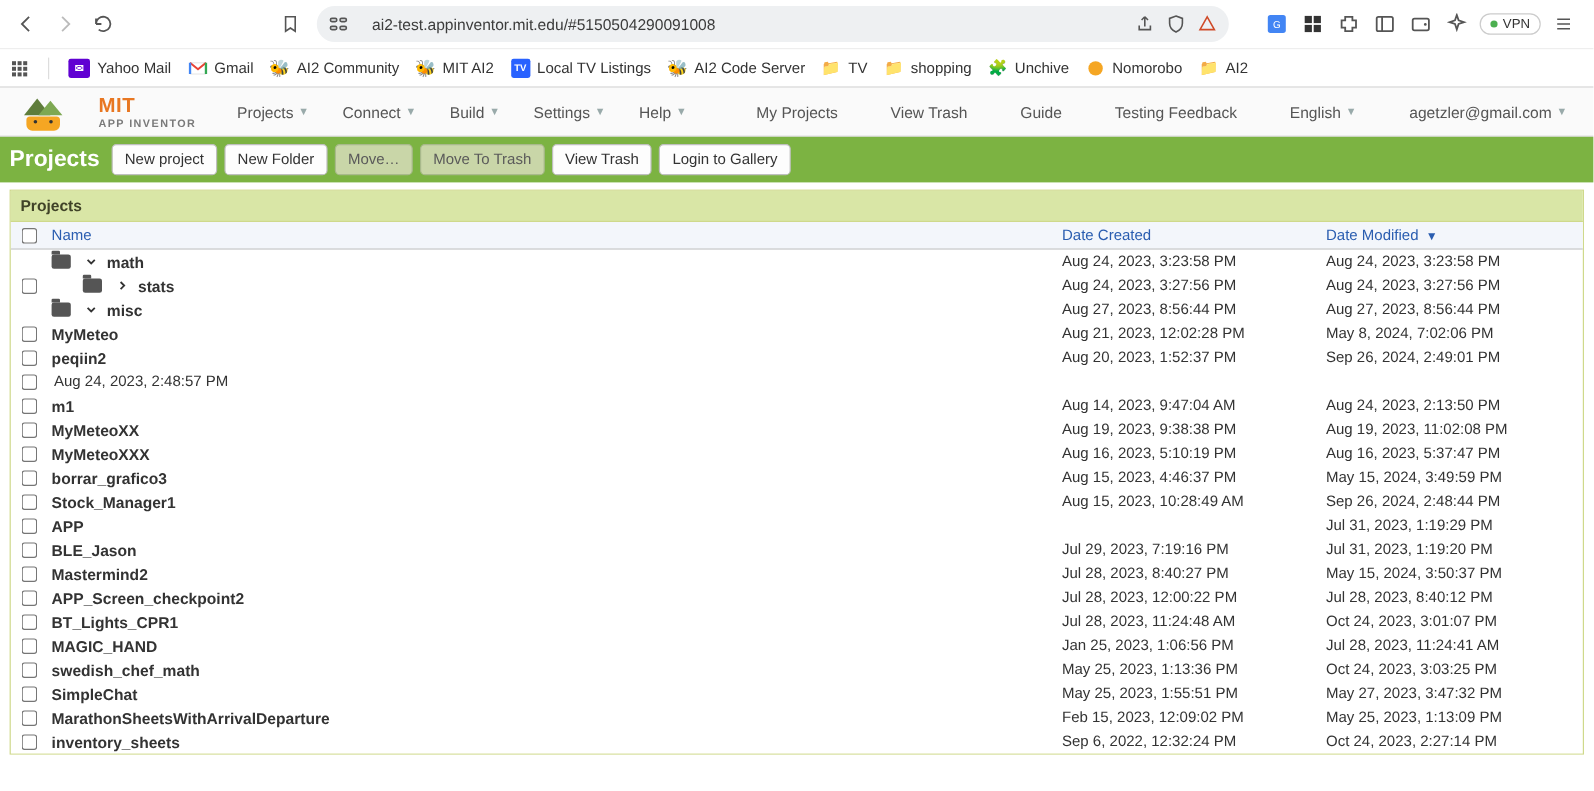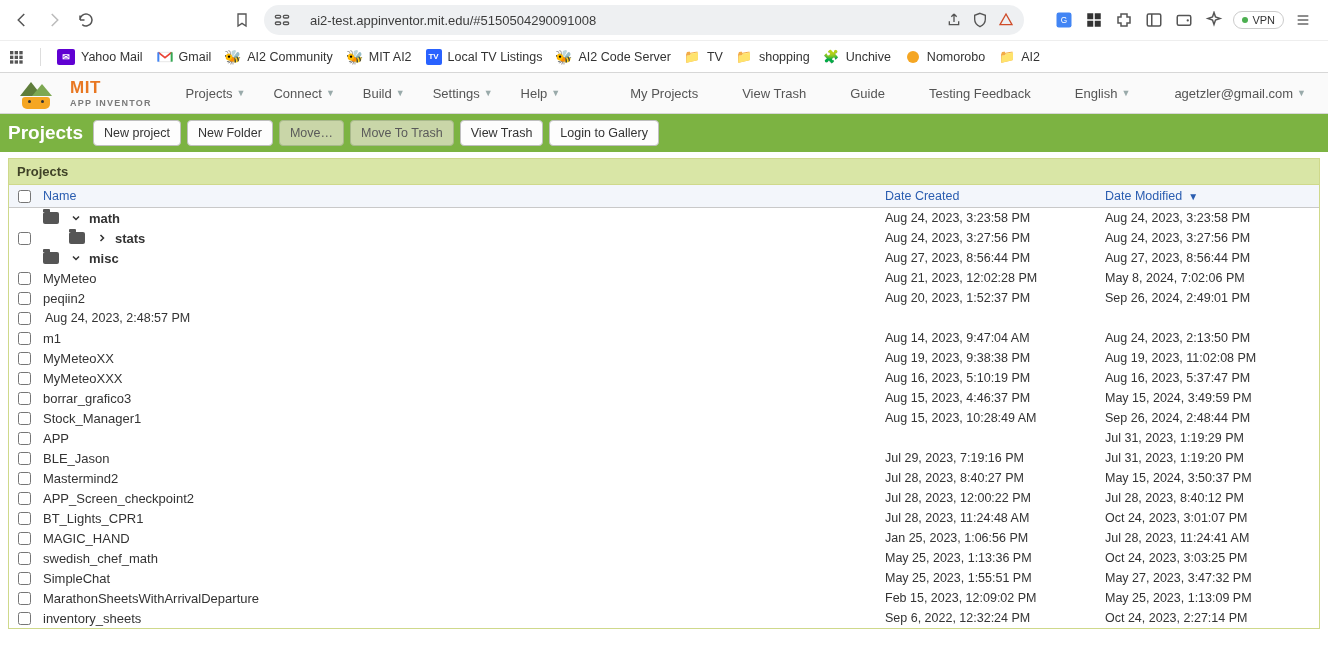--- a/index.html
+++ b/index.html
@@ -24,21 +24,21 @@
   .bm-item { display:flex; align-items:center; gap:6px; font-size:12.5px; color:#333; white-space:nowrap; }
   .bm-icon { width:16px; height:16px; display:inline-flex; align-items:center; justify-content:center; font-size:13px; }
   .bm-folder { color:#E2B53E; }
   .bm-yahoo { background:linear-gradient(#6001d2,#6001d2); color:#fff; font-size:9px; font-weight:bold; border-radius:2px; width:18px; justify-content:center;}
   .bm-g { display:inline-flex; }
   .bm-ai2 { font-size:14px; }
   .bm-tv  { background:#2962ff; color:#fff; font-size:8px; font-weight:bold; border-radius:2px; padding:1px 2px; }
 
   
   .app-header { display:flex; align-items:center; height:42px; border-top:1px solid #d7d7d7; border-bottom:1px solid #d7d7d7; background:#fafafa; padding: 0 10px 0 0; }
-  .logo { display:flex; align-items:center; gap:12px; padding: 0 14px; }
+  .logo { display:flex; align-items:center; gap:24px; padding: 0 14px; }
   .logo-mark { position:relative; width:44px; height:28px; }
   .logo-mark::before{ content:""; position:absolute; left:6px; top:3px; width:0;height:0;border-left:11px solid transparent;border-right:11px solid transparent;border-bottom:14px solid #5f7d3b;}
   .logo-mark::after{ content:""; position:absolute; left:18px; top:5px; width:0;height:0;border-left:10px solid transparent;border-right:10px solid transparent;border-bottom:12px solid #7da852;}
   .logo-bot { position:absolute; left:8px; bottom:-2px; width:28px; height:12px; background:#f5a623; border-radius:3px 3px 5px 5px; }
   .logo-bot::before,.logo-bot::after{ content:""; position:absolute; top:3px; width:3px;height:3px;border-radius:50%; background:#333;}
   .logo-bot::before{ left:6px;} .logo-bot::after{ right:6px;}
   .logo-text .line1{ color:#e87722; font-weight:800; font-size:17px; letter-spacing:.5px;}
   .logo-text .line2{ color:#7a7a7a; font-size:9px; letter-spacing:1.2px; font-weight:700;}
 
   .menu-left, .menu-right { display:flex; align-items:center; }
@@ -63,21 +63,21 @@
   .th, .td { padding: 4px 6px; }
   .col-check { width:30px; display:flex; align-items:center; justify-content:center;}
   .col-name  { flex:1; padding-left:4px; }
   .col-created { width:220px; }
   .col-modified{ width:220px; }
   .th.link { color:#2a5db0; font-weight:500; }
   .th .sort { margin-left:6px; font-size:10px; color:#2a5db0;}
 
   .row { display:flex; align-items:center; height:20px; font-size:13px; }
   .row .td { white-space:nowrap; overflow:hidden; text-overflow:ellipsis; }
-  .row .pname { font-weight:400; color:#333; }
+  .row .pname { font-weight:700; color:#333; }
   .row.folder .pname { font-weight:700; }
   .date { color:#333; font-size:12.5px; }
   .cb { width:13px; height:13px; }
   .folder-icon { width:16px; height:12px; background:#555; border-radius:2px; position:relative; display:inline-block; margin-right:4px;}
   .folder-icon::before{ content:""; position:absolute; top:-3px; left:0; width:7px; height:3px; background:#555; border-radius:1px 1px 0 0;}
   .chev { display:inline-flex; width:14px; justify-content:center; font-size:11px; color:#333; }
   .indent0 .name-wrap{ padding-left: 0px; }
   .indent1 .name-wrap{ padding-left: 26px; }
   .name-wrap{ display:flex; align-items:center; gap:6px; }
 

